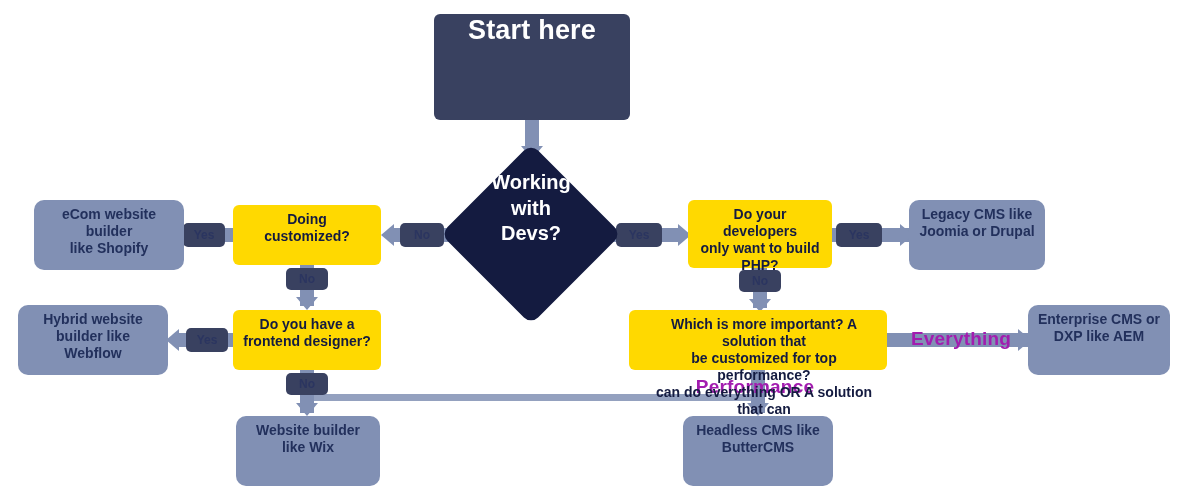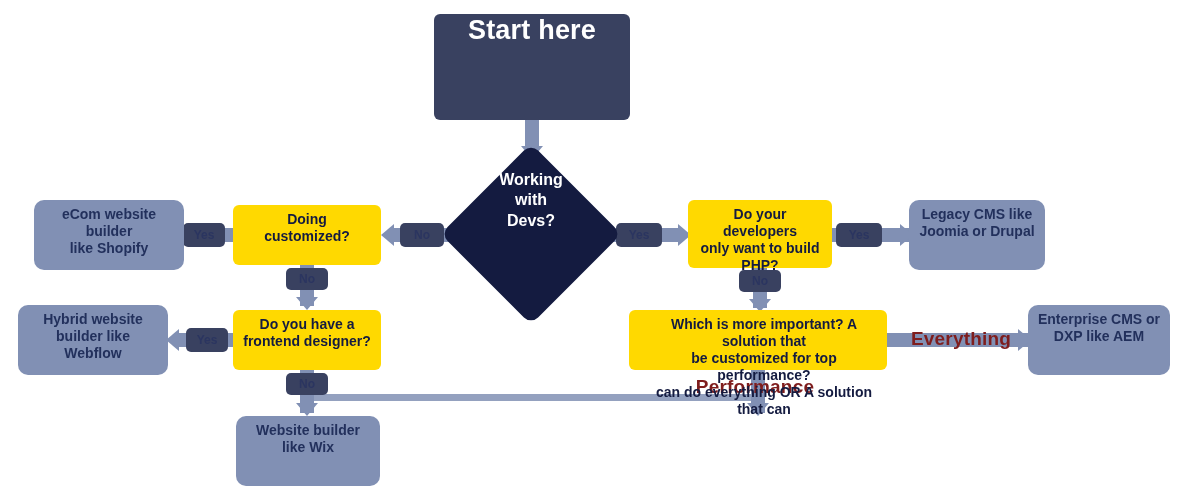--- a/index.html
+++ b/index.html
@@ -47,21 +47,21 @@
     position: absolute;
     inset: 0;
     background: #141b40;
     transform: rotate(45deg);
     border-radius: 10px;
   }
   .node-diamond .diamond-label {
     position: relative;
     z-index: 2;
     color: #ffffff;
-    font-size: 16px;
+    font-size: 20px;
     font-weight: bold;
     line-height: 1.28;
   }
 
   .node-yellow {
     background: #ffd900;
     color: #141b40;
     border-radius: 6px;
     font-size: 14px;
     font-weight: bold;
@@ -116,21 +116,21 @@
     border-radius: 5px;
     font-size: 12px;
     font-weight: bold;
     white-space: nowrap;
     padding: 3px 7px;
     box-sizing: border-box;
     z-index: 4;
   }
   .edge-label-plain {
     background: transparent;
-    color: #7f1d1d;
+    color: #a21caf;
     font-size: 19px;
     font-weight: bold;
     letter-spacing: 0.2px;
   }
 </style>
 </head>
 <body>
 
 <div id="canvas">
 
@@ -268,16 +268,22 @@
       <div>DXP like AEM</div>
     </div>
   </div>
 
   <div class="conn" style="left:751px; top:369px; width:14px; height:44px;"></div>
   <div class="arrow arrow-down" style="left:747px; top:403px;"></div>
   <div class="edge-label edge-label-plain" style="left:655px; top:373px; width:200px; height:28px;text-align:right;">
     <span>Performance</span>
   </div>
 
+  <div class="node node-gray" style="left:683px; top:416px; width:150px; height:70px;">
+    <div>
+      <div>Headless CMS like</div>
+      <div>ButterCMS</div>
+    </div>
+  </div>
 
   <div class="conn" style="left:310px; top:394px; width:445px; height:7px; opacity:0.85;"></div>
 
 </div>
 
 </body></html>

